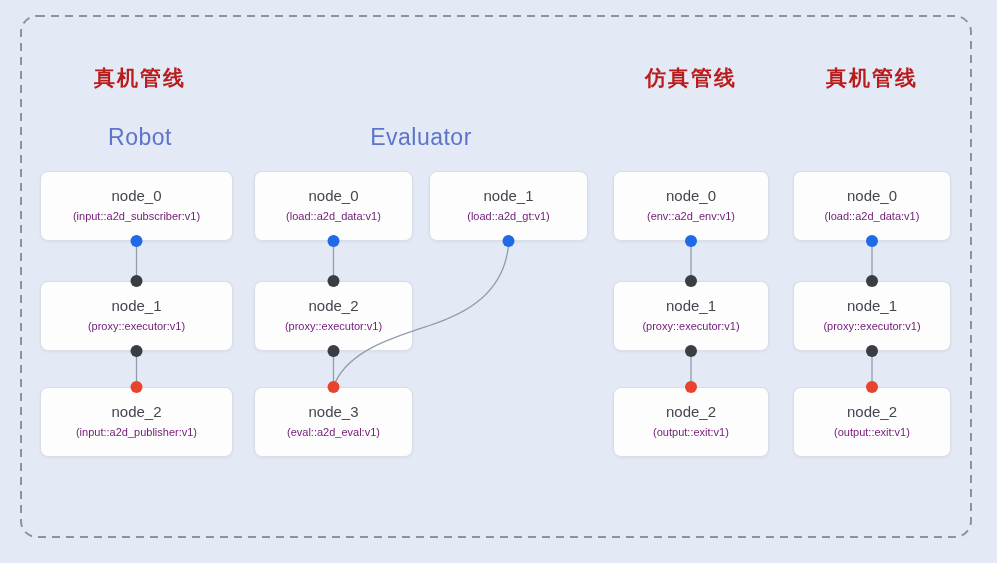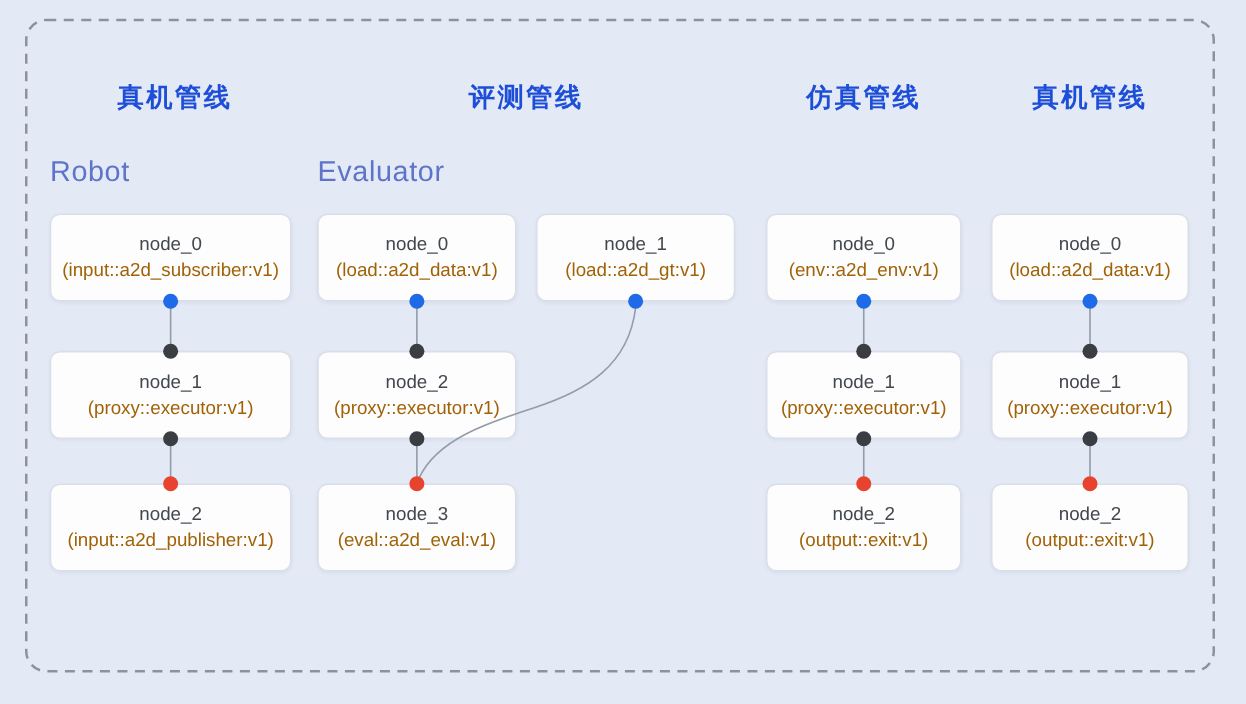--- a/index.html
+++ b/index.html
@@ -9,42 +9,42 @@
   }
   .canvas{
     position:relative;
     width:997px;height:563px;
     background:#e4e9f6;
     overflow:hidden;
   }
   .hdr-cn{
     position:absolute;
     font-size:21px;font-weight:600;letter-spacing:2px;
-    color:#1d4ed8;text-align:center;
+    color:#b91c1c;text-align:center;
   }
   .hdr-en{
     position:absolute;
     font-size:23px;font-weight:400;letter-spacing:.5px;
-    color:#5d74c8;text-align:left;
+    color:#5d74c8;text-align:center;
   }
   .node{
     position:absolute;
     height:70px;
     background:#fdfdfe;
     border:1px solid #d9dde5;
     border-radius:8px;
     box-shadow:0 1px 3px rgba(60,70,100,.07);
     display:flex;flex-direction:column;
     align-items:center;justify-content:center;
     gap:3px;
     box-sizing:border-box;
     cursor:default;
   }
   .node .nt{font-size:15px;color:#42474e;line-height:18px;}
-  .node .ns{font-size:15px;color:#a16207;line-height:17px;}
+  .node .ns{font-size:11px;color:#701a75;line-height:17px;}
   svg.wires{
     position:absolute;left:0;top:0;
     pointer-events:none;
     z-index:5;
   }
   
   .c1{left:40px;width:193px;}
   .c2a{left:254px;width:159px;}
   .c2b{left:429px;width:159px;}
   .c3{left:613px;width:156px;}
@@ -55,21 +55,20 @@
   .h3{left:613px;width:156px;}
   .h4{left:793px;width:158px;}
   .hcn{top:64px;} .hen{top:124px;}
 </style>
 </head>
 <body>
 
 <div class="canvas">
 
   <div class="hdr-cn hcn h1">真机管线</div>
-  <div class="hdr-cn hcn h2">评测管线</div>
   <div class="hdr-cn hcn h3">仿真管线</div>
   <div class="hdr-cn hcn h4">真机管线</div>
 
   <div class="hdr-en hen h1">Robot</div>
   <div class="hdr-en hen h2">Evaluator</div>
 
   <div class="node c1 r1">
     <div class="nt">node_0</div>
     <div class="ns">(input::a2d_subscriber:v1)</div>
   </div>

